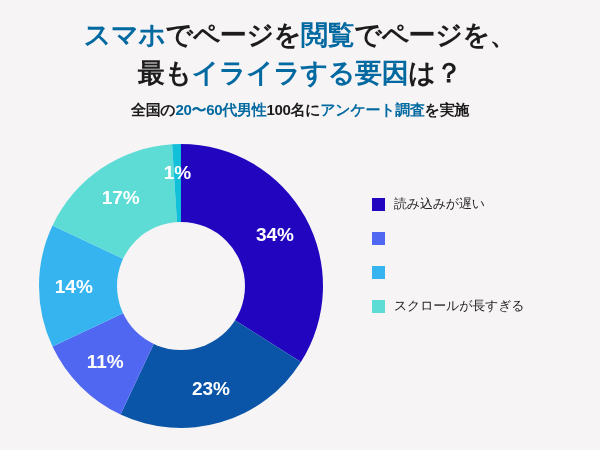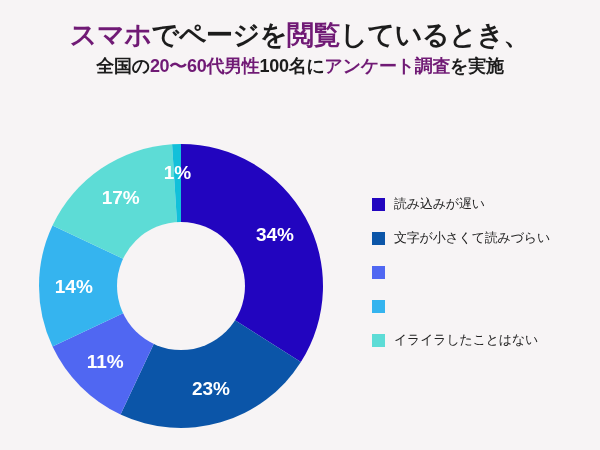--- a/index.html
+++ b/index.html
@@ -21,30 +21,30 @@
   }
   .title-line {
     font-size: 27px;
     font-weight: bold;
     line-height: 1.42;
     color: #1c1c1c;
     letter-spacing: -0.4px;
     white-space: nowrap;
   }
   .subtitle-line {
-    font-size: 18px;
+    font-size: 15px;
     font-weight: bold;
     color: #1c1c1c;
-    margin-top: 0;
+    margin-top: 8px;
     letter-spacing: -0.3px;
     white-space: nowrap;
     text-align: center;
   }
   .accent {
-    color: #701a75;
+    color: #0369a1;
   }
   .chart-area {
     position: absolute;
     left: 0;
     top: 140px;
     width: 600px;
     height: 310px;
   }
   .donut-wrap {
     position: absolute;
@@ -88,21 +88,24 @@
     color: #232323;
     white-space: nowrap;
     letter-spacing: -0.2px;
   }
 </style>
 </head>
 <body>
 
 <div class="header">
   <div class="title-line">
-    <span class="accent">スマホ</span><span>でページを</span><span class="accent">閲覧</span><span>しているとき、</span>
+    <span class="accent">スマホ</span><span>でページを</span><span class="accent">閲覧</span><span>でページを、</span>
+  </div>
+  <div class="title-line">
+    <span>最も</span><span class="accent">イライラする要因</span><span>は？</span>
   </div>
   <div class="subtitle-line">
     <span>全国の</span><span class="accent">20〜60代男性</span><span>100名に</span><span class="accent">アンケート調査</span><span>を実施</span>
   </div>
 </div>
 
 <div class="chart-area">
 
   <div class="donut-wrap">
     <svg class="donut-svg" viewBox="0 0 286 286">
@@ -125,28 +128,24 @@
         </g>
     </svg>
   </div>
 
   <div class="legend" id="legend">
       <div class="legend-item">
         <span class="legend-swatch" style="background: rgb(34, 5, 191);"></span>
         <span class="legend-label">読み込みが遅い</span>
       </div>
       <div class="legend-item">
-        <span class="legend-swatch" style="background: rgb(11, 85, 168);"></span>
-        <span class="legend-label">文字が小さくて読みづらい</span>
-      </div>
-      <div class="legend-item">
         <span class="legend-swatch" style="background: rgb(80, 103, 242);"></span>
       </div>
       <div class="legend-item">
         <span class="legend-swatch" style="background: rgb(53, 180, 239);"></span>
       </div>
       <div class="legend-item">
         <span class="legend-swatch" style="background: rgb(93, 220, 214);"></span>
-        <span class="legend-label">イライラしたことはない</span>
+        <span class="legend-label">スクロールが長すぎる</span>
       </div>
     </div>
 
 </div>
 
 </body></html>

